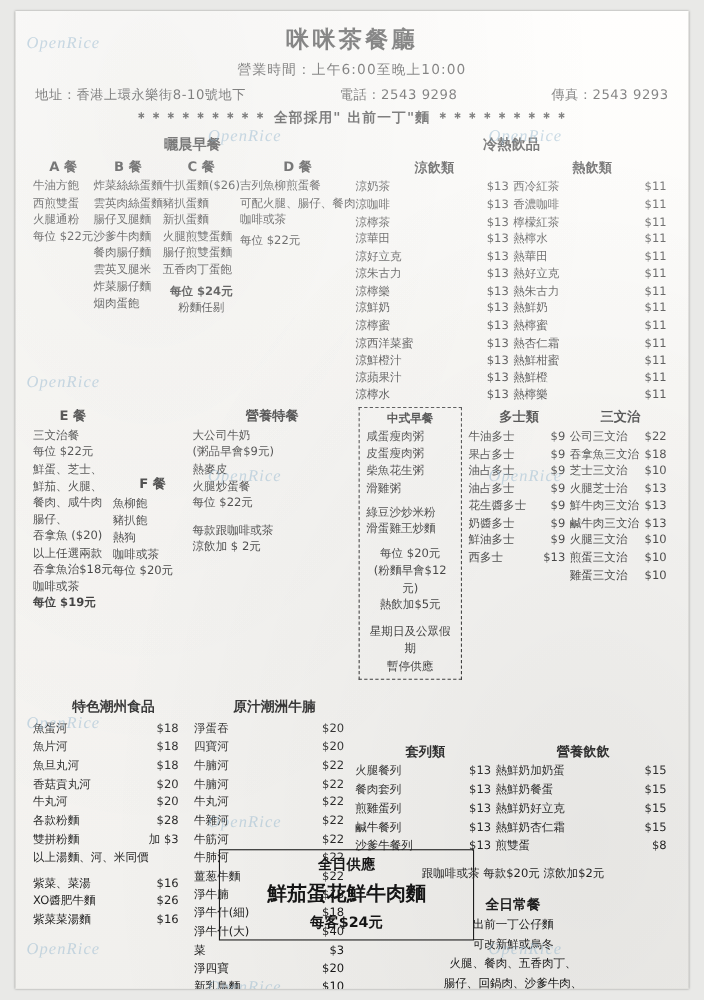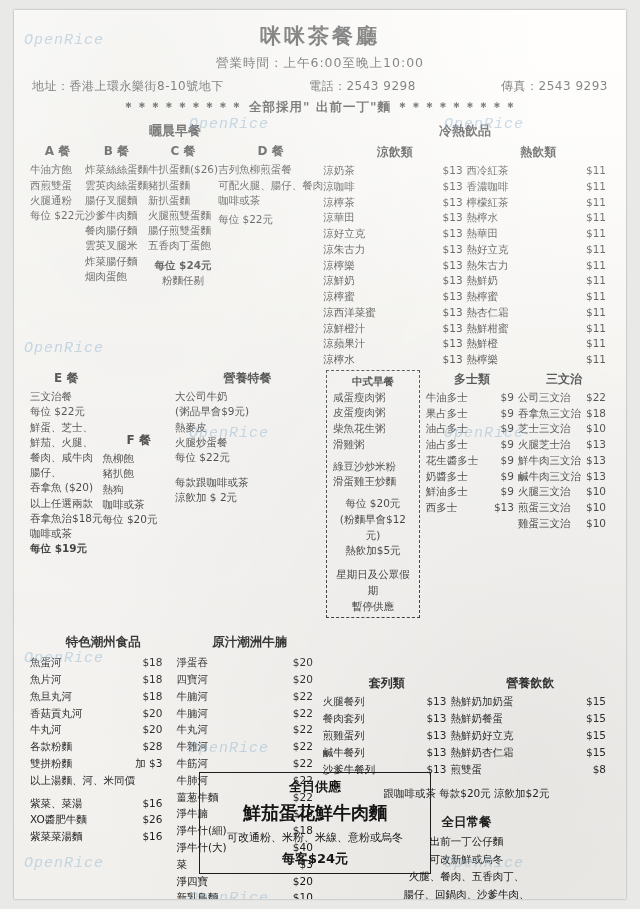--- a/index.html
+++ b/index.html
@@ -21,21 +21,21 @@
   .paper-noise{
     position:absolute;inset:0;
     background:
       radial-gradient(ellipse at 20% 10%, rgba(0,0,0,.04), transparent 60%),
       radial-gradient(ellipse at 85% 85%, rgba(0,0,0,.05), transparent 60%),
       linear-gradient(180deg, rgba(255,255,255,.5), rgba(0,0,0,.03));
     pointer-events:none;
   }
   .wm{
     position:absolute;color:rgba(140,175,200,.45);
-    font-size:15px;font-style:italic;font-family:Liberation Mono, monospace;
+    font-size:15px;font-style:italic;font-family:Liberation Serif, serif;
     letter-spacing:1px;pointer-events:none;
   }
   .title{
     text-align:center;font-size:21px;font-weight:bold;letter-spacing:3px;
     margin-top:12px;font-family:"DejaVu Sans","Liberation Sans",sans-serif;
   }
   .hours{text-align:center;font-size:12.5px;margin-top:5px;letter-spacing:1px;}
   .addr{
     display:flex;justify-content:space-between;font-size:12px;
     padding:6px 18px 0 18px;letter-spacing:.5px;
@@ -575,17 +575,16 @@
         <div>腸仔、回鍋肉、沙爹牛肉、</div>
 
       </div>
     </div>
   </div>
 
   <div style="position:absolute;left:185px;top:762px;width:232px;">
     <div class="solidbox ctr">
       <div class="bold" style="font-size:13px">全日供應</div>
       <div class="bold" style="font-size:18px;margin-top:2px">鮮茄蛋花鮮牛肉麵</div>
-      <div style="margin-top:2px">可改通粉、米粉、米線、意粉或烏冬</div>
       <div class="bold" style="font-size:13px;margin-top:3px">每客$24元</div>
     </div>
   </div>
 </div>
 
 </body></html>

